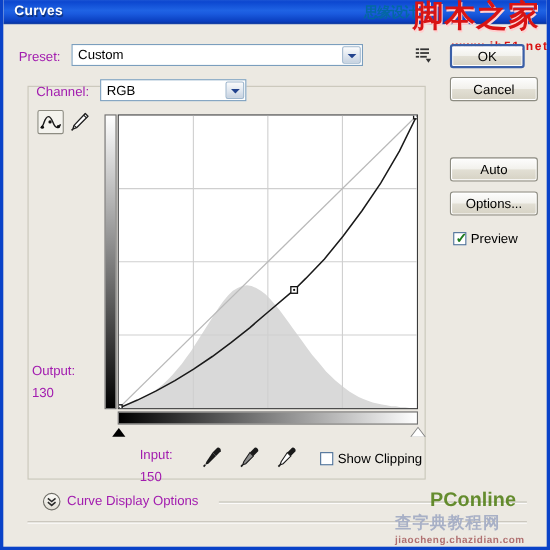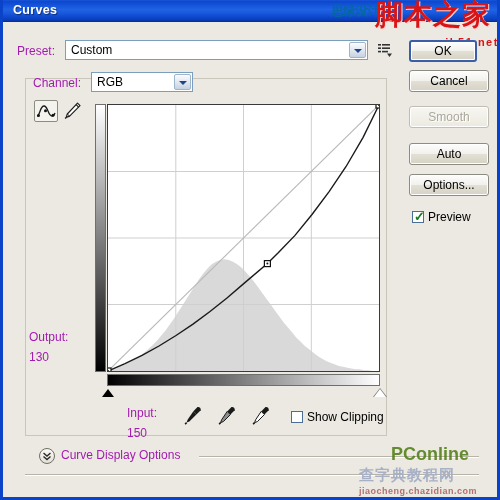--- a/index.html
+++ b/index.html
@@ -249,21 +249,21 @@
 
   <div id="titlebar">
     <span class="title">Curves</span>
   </div>
 
   <div class="wm" id="wmTop1">思缘设计</div>
   <div class="wm" id="wmTop2">脚本之家</div>
   <div class="wm" id="wmTop3">www.jb51.net</div>
 
   <span class="lbl" style="left:14px; top:44px;">Preset:</span>
-  <div class="combo" style="left:62px; top:40px; width:303px;">
+  <div class="combo" style="left:62px; top:40px; width:265px;">
     <span class="val">Custom</span>
     <span class="arrowbox">
         <i></i>
       </span>
   </div>
 
   <div style="position:absolute; left:374px; top:42px; width:16px; height:16px;">
     <svg width="16" height="16" viewBox="0 0 16 16">
       <rect x="1" y="2" width="3" height="1.6" fill="#333"></rect>
         <rect x="5" y="2" width="8" height="1.6" fill="#333"></rect>
@@ -271,21 +271,21 @@
         <rect x="5" y="5.4" width="8" height="1.6" fill="#333"></rect>
       <rect x="1" y="8.8" width="3" height="1.6" fill="#333"></rect>
         <rect x="5" y="8.8" width="6" height="1.6" fill="#333"></rect>
       <polygon points="10,11.5 15,11.5 12.5,15" fill="#333"></polygon>
     </svg>
   </div>
 
   <div id="panelBorder"></div>
 
   <span class="lbl" style="left:30px; top:76px;">Channel:</span>
-  <div class="combo" style="left:88px; top:72px; width:102px;">
+  <div class="combo" style="left:88px; top:72px; width:133px;">
     <span class="val">RGB</span>
     <span class="arrowbox">
         <i></i>
       </span>
   </div>
 
   <div id="toolCurve">
     <svg width="22" height="20" viewBox="0 0 22 20">
       <path d="M2,15 C5,15 5,5 9,5 C13,5 13,15 17,15 C18.6,15 19.4,13.6 20,12" stroke="#1a1a1a" stroke-width="1.3" fill="none"></path>
       <circle cx="3.5" cy="14.6" r="1.5" fill="#111"></circle>
@@ -373,21 +373,20 @@
       <polyline points="3.5,4 7,7 10.5,4" fill="none" stroke="#2b2b2b" stroke-width="1.4"></polyline>
       <polyline points="3.5,7.5 7,10.5 10.5,7.5" fill="none" stroke="#2b2b2b" stroke-width="1.4"></polyline>
     </svg>
   </div>
   <span class="lbl" style="left:58px; top:448px;">Curve Display Options</span>
   <div id="cdoRule"></div>
   <div id="groupRule"></div>
 
   <div class="btn default" style="left:406px; top:40px; width:68px;">OK</div>
   <div class="btn" style="left:406px; top:70px; width:80px;">Cancel</div>
-  <div class="btn disabled" style="left:406px; top:106px; width:80px;">Smooth</div>
   <div class="btn" style="left:406px; top:174px; width:80px;">Options...</div>
   <div class="btn" style="left:406px; top:143px; width:80px;">Auto</div>
 
   <div class="chk" style="left:409px; top:210px;">
     <span class="box">
       <span class="tick">✓</span>
     </span>
     <span class="txt">Preview</span>
   </div>
 

